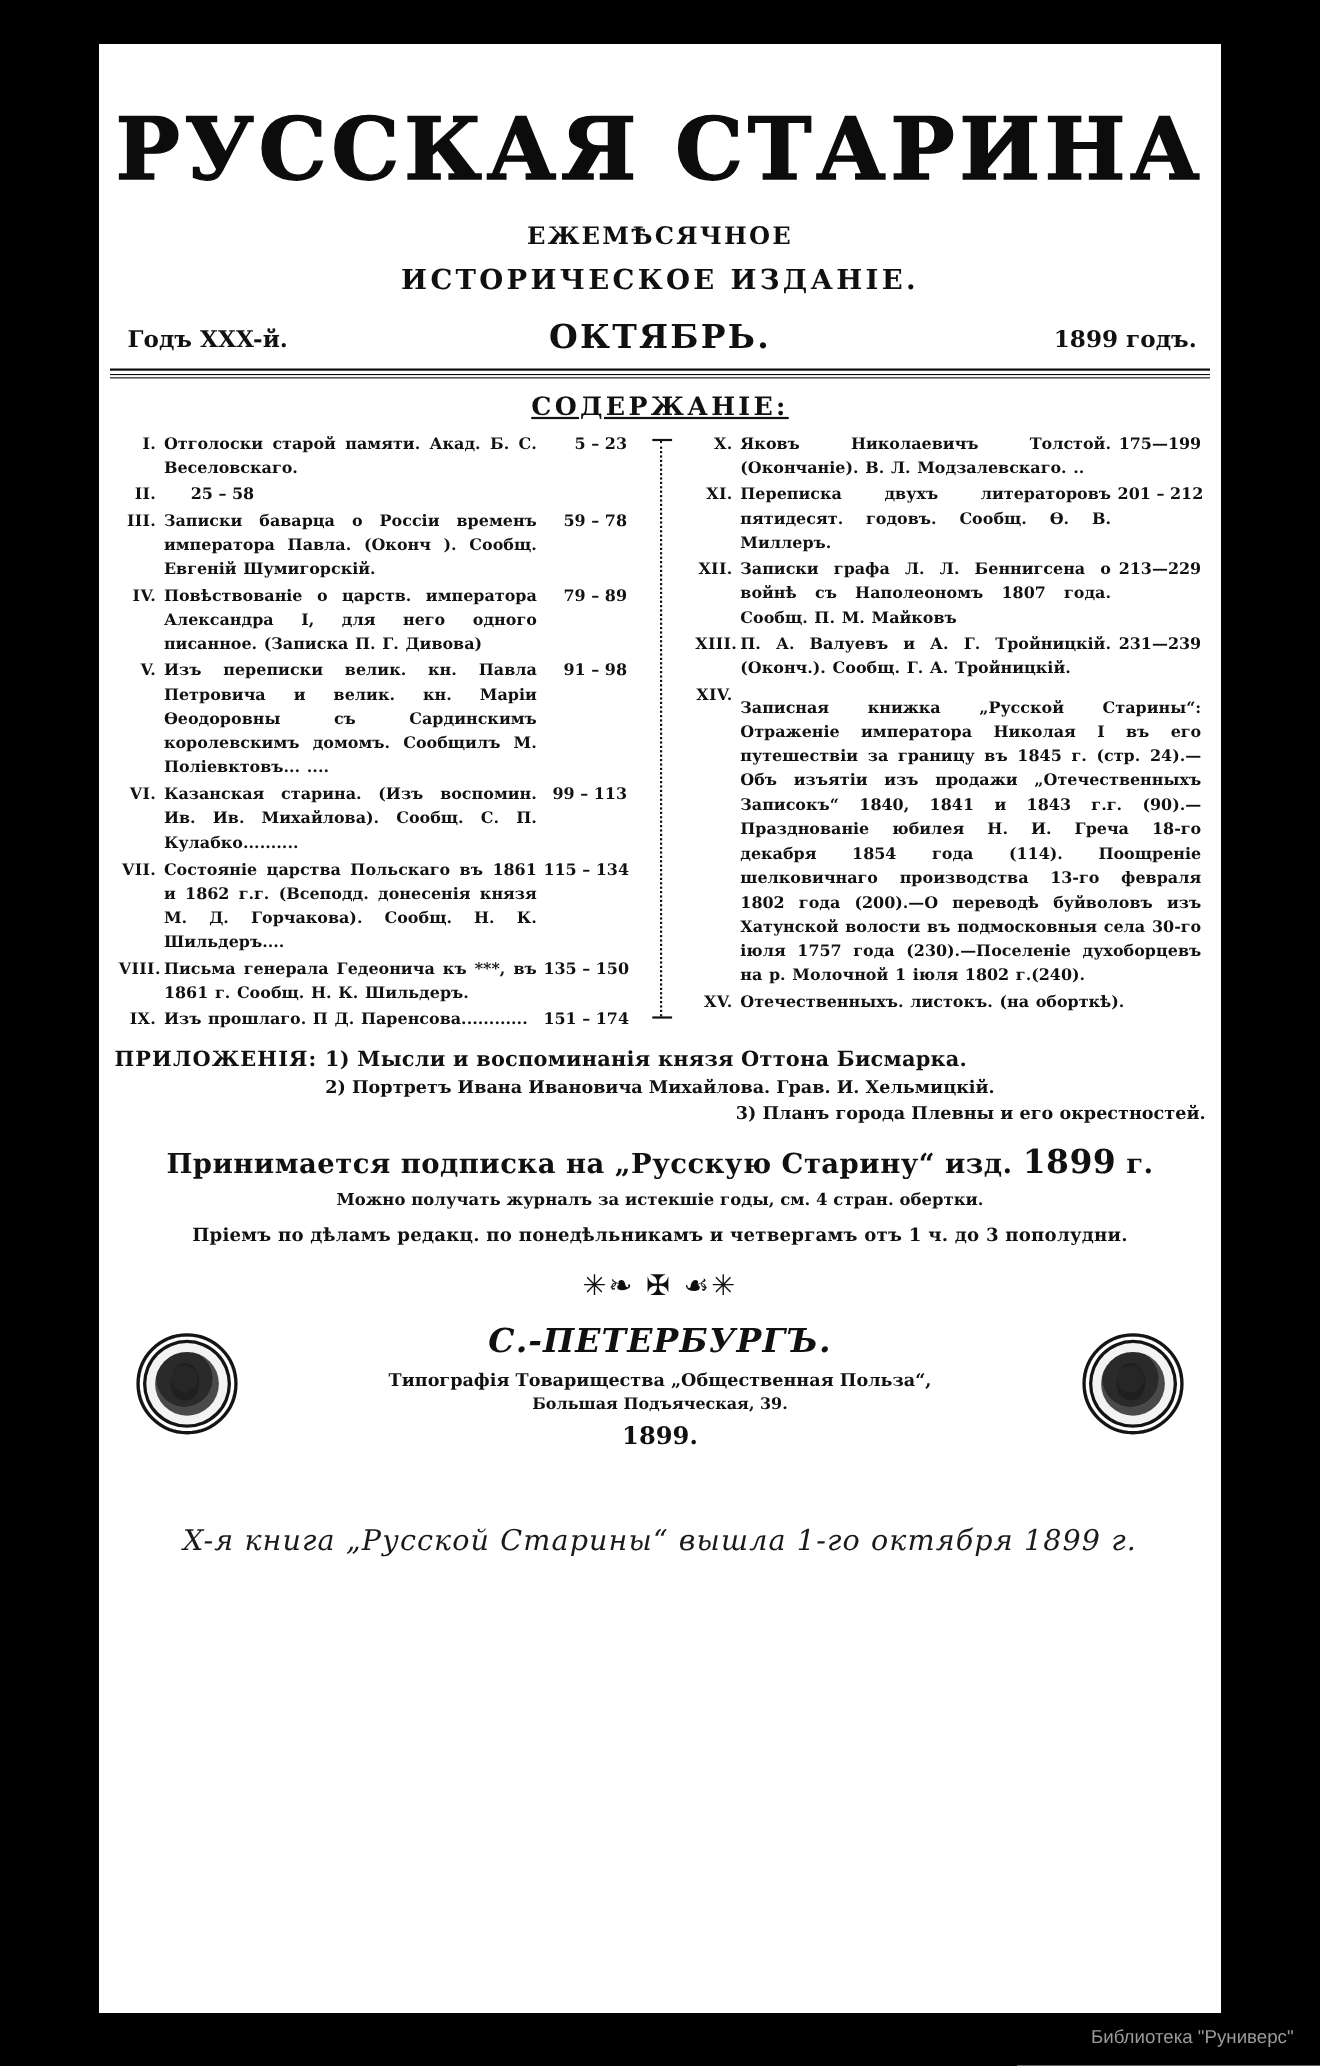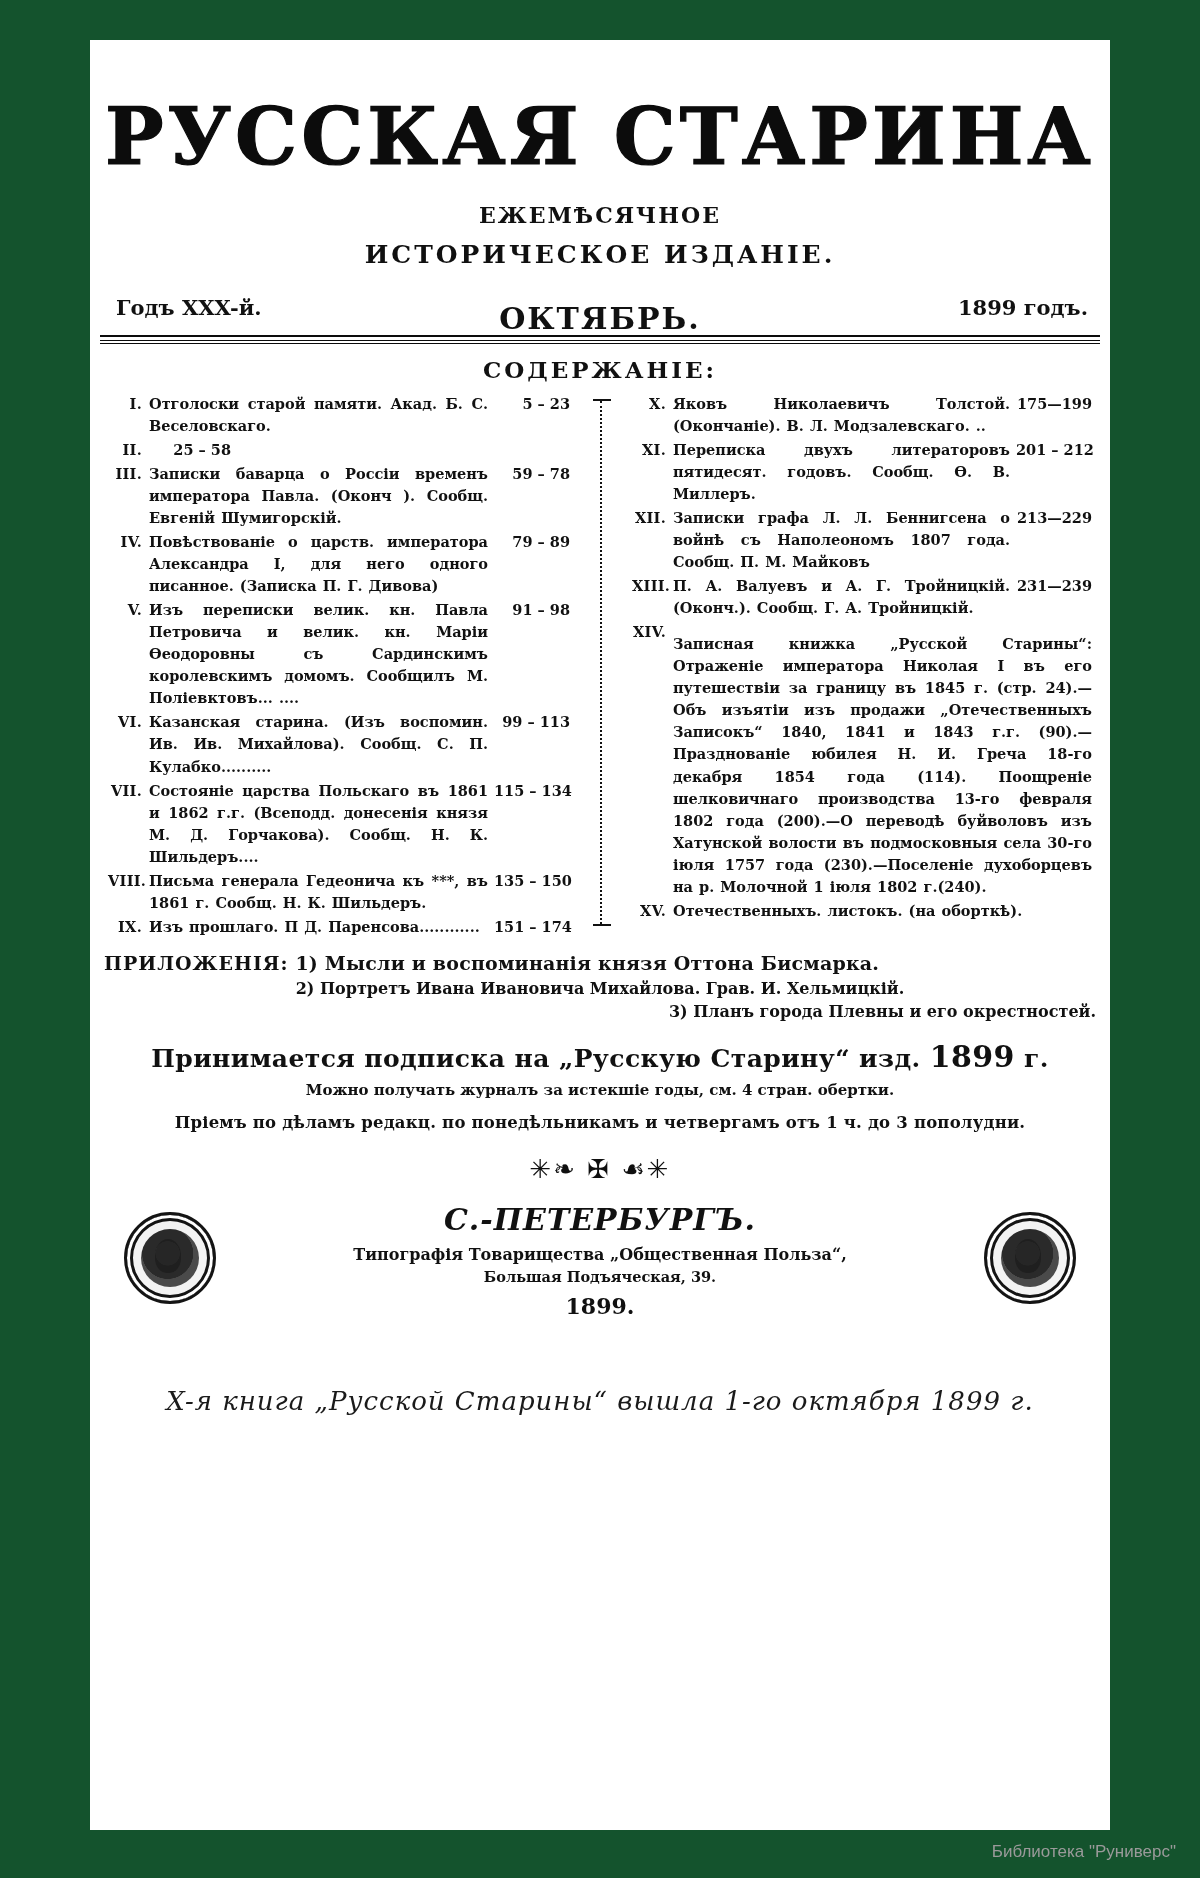--- a/index.html
+++ b/index.html
@@ -14,21 +14,21 @@
     font-family: "Liberation Serif", serif;
     color: #111111;
     overflow: hidden;
   }
 
   .page {
     position: absolute;
     left: 0; top: 0;
     width: 1200px;
     height: 1878px;
-    background: #14532d;
+    background: #000000;
   }
 
   .sheet {
     position: absolute;
     left: 90px;
     top: 40px;
     width: 1020px;
     height: 1790px;
     background: #ffffff;
   }
@@ -74,21 +74,21 @@
     position: absolute;
     left: 26px;
     top: 6px;
     font-family: "DejaVu Serif", serif;
     font-weight: bold;
     font-size: 21px;
   }
   .issue-month {
     position: absolute;
     left: 0; right: 0;
-    top: 12px;
+    top: 0;
     text-align: center;
     font-family: "DejaVu Serif", serif;
     font-weight: bold;
     font-size: 30px;
     letter-spacing: 2px;
   }
   .issue-year {
     position: absolute;
     right: 22px;
     top: 6px;
@@ -109,20 +109,21 @@
   }
 
   
   .contents-head {
     text-align: center;
     font-family: "DejaVu Serif", serif;
     font-weight: bold;
     font-size: 23px;
     letter-spacing: 3px;
     margin-top: 12px;
+    text-decoration: underline;
   }
 
   .toc {
     position: relative;
     display: flex;
     margin-top: 10px;
     padding: 0 18px;
   }
   .toc-col {
     width: 50%;

